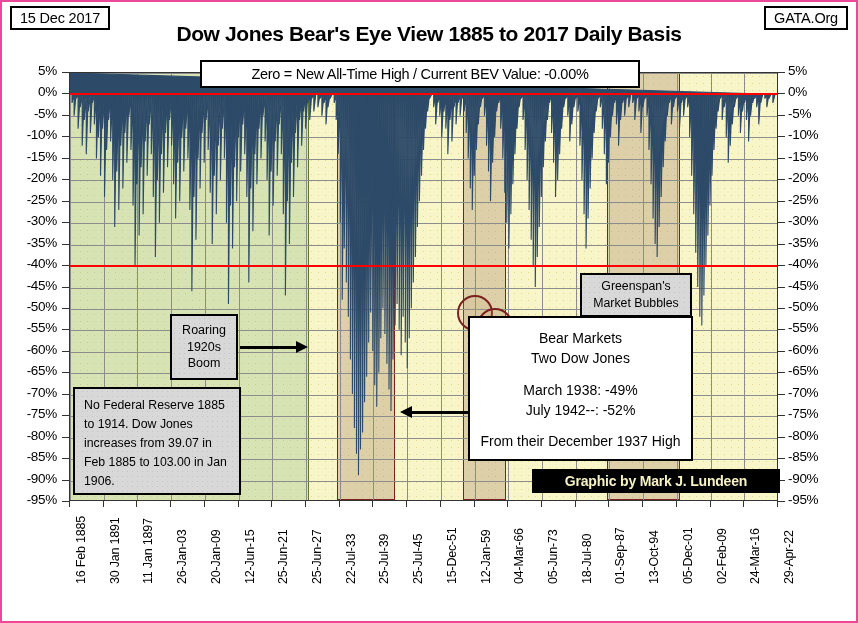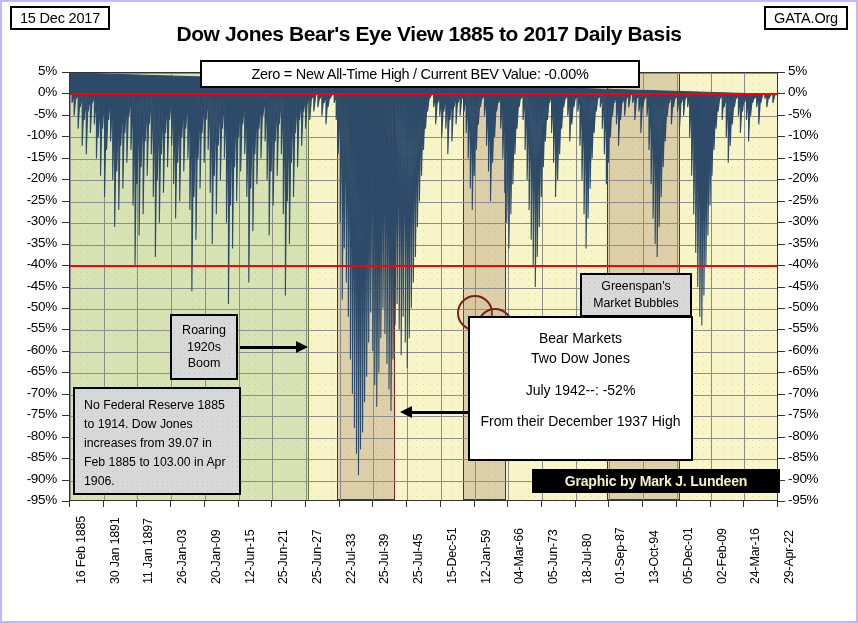--- a/index.html
+++ b/index.html
@@ -1,20 +1,20 @@
 <!DOCTYPE html>
 <html><head>
 <meta charset="utf-8">
 <style>
   html,body{margin:0;padding:0;background:#fff;}
   body{font-family:"Liberation Sans",sans-serif;}
 
   #frame{
     position:relative;width:858px;height:623px;
-    border:2px solid #c4b5fd;box-sizing:border-box;background:#fff;
+    border:2px solid #ec4899;box-sizing:border-box;background:#fff;
     overflow:hidden;
   }
 
   
   #date-badge{
     position:absolute;left:8px;top:4px;
     border:2px solid #000;background:#fff;
     padding:2px 8px;font-size:14.5px;color:#000;
     letter-spacing:-0.2px;
   }
@@ -354,21 +354,21 @@
       <div class="xlab" style="left: 746px; top: 582px;">24-Mar-16</div>
       <div class="xtick" style="left: 775px; top: 499px;"></div>
       <div class="xlab" style="left: 780px; top: 582px;">29-Apr-22</div>
     </div>
 
   <div class="callout callout-white" id="zero-note">
     <span>Zero = New All-Time High / Current BEV Value: -0.00%</span>
   </div>
 
   <div class="callout callout-grey" id="no-fed-note">
-    <span>No Federal Reserve 1885  to 1914.   Dow Jones increases from 39.07  in Feb 1885  to 103.00  in Apr 1906.</span>
+    <span>No Federal Reserve 1885  to 1914.   Dow Jones increases from 39.07  in Feb 1885  to 103.00  in Jan 1906.</span>
   </div>
 
   <div class="callout callout-grey" id="roaring-note">
     <span>Roaring</span>
     <span>1920s</span>
     <span>Boom</span>
   </div>
 
   <div class="arrow" id="roaring-arrow" style="left:238px;top:344px;width:68px;">
     <div class="arrow-line" style="width:56px;"></div>
@@ -377,20 +377,21 @@
 
   <div class="callout callout-grey" id="greenspan-note">
     <span>Greenspan's</span>
     <span>Market Bubbles</span>
   </div>
 
   <div class="callout callout-white" id="bear-note">
     <div>Bear Markets</div>
     <div>Two Dow Jones</div>
     <div class="gap"></div>
+    <div>March 1938: -49%</div>
     <div>July 1942--: -52%</div>
     <div class="gap"></div>
     <div>From their December 1937 High</div>
   </div>
 
   <div class="arrow" id="bear-arrow" style="left:398px;top:409px;width:70px;">
     <div class="arrow-line" style="left:12px;width:58px;"></div>
     <div class="arrow-head left" style="left:0;"></div>
   </div>
 

